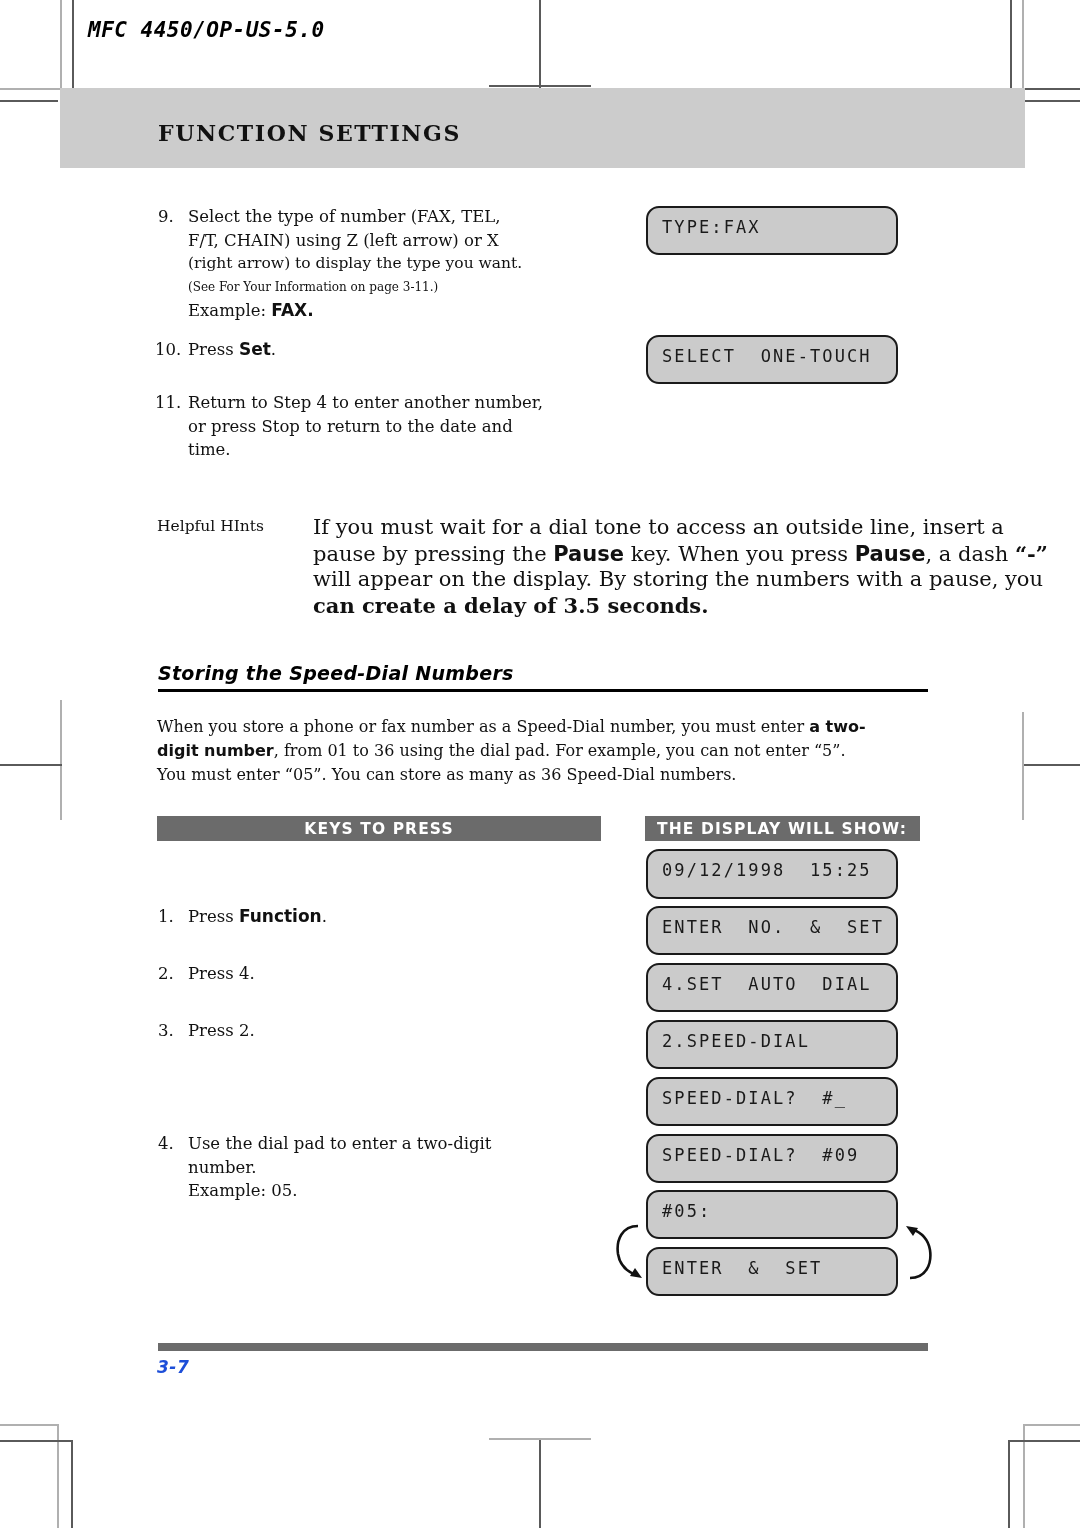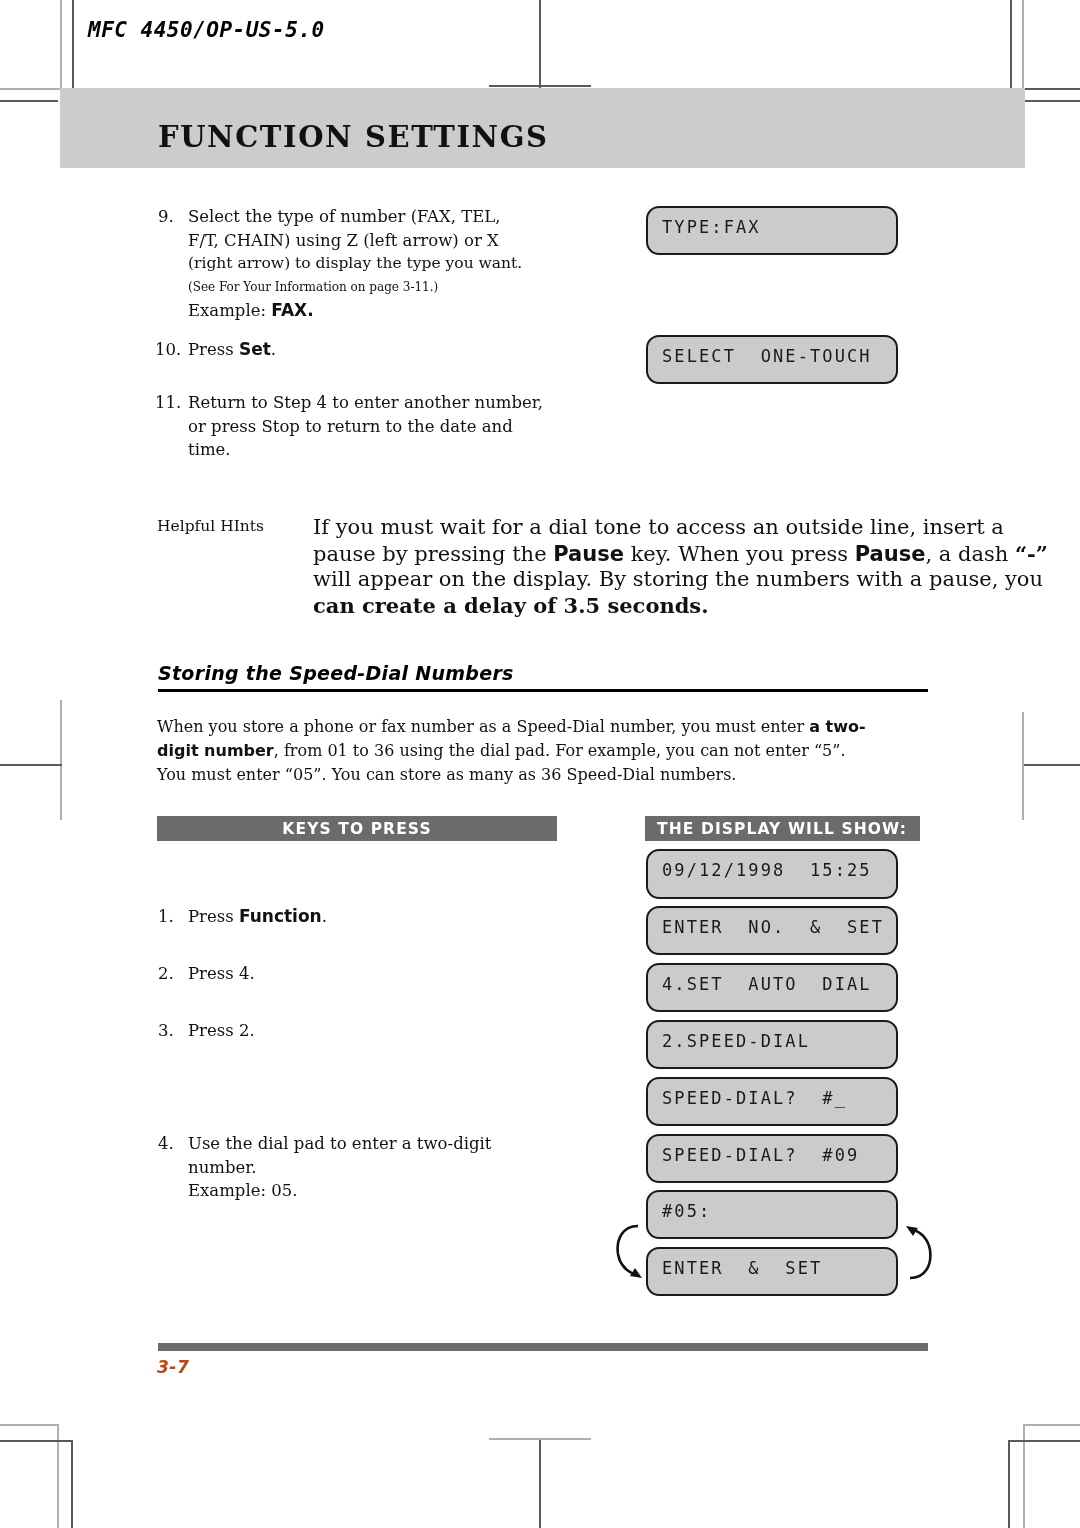--- a/index.html
+++ b/index.html
@@ -45,21 +45,21 @@
     top: 88px;
     width: 965px;
     height: 80px;
     background: #cccccc;
   }
   .title-text {
     position: absolute;
     left: 158px;
     top: 120px;
     font-family: "DejaVu Serif", serif;
-    font-size: 29px;
+    font-size: 22px;
     font-weight: bold;
     letter-spacing: 1.6px;
     color: #111;
     white-space: nowrap;
     text-align: center;
   }
 
   
   .txt {
     position: absolute;
@@ -142,21 +142,21 @@
   }
   .page-no {
     position: absolute;
     left: 157px;
     top: 1357px;
     font-family: "DejaVu Sans", sans-serif;
     font-weight: bold;
     font-style: italic;
     font-size: 17px;
     letter-spacing: 0.5px;
-    color: #c2410c;
+    color: #1d4ed8;
   }
 
   .arrow-svg { position: absolute; }
 </style>
 </head>
 <body>
 
 <div class="page">
 
   <div class="mark light" style="left:60px; top:0px; width:1.5px; height:90px;"></div>
@@ -244,21 +244,21 @@
     <div class="t">Storing the Speed-Dial Numbers</div>
     <div class="rule"></div>
   </div>
 
   <div class="txt" style="left:157px; top:715px; width:780px; line-height:24px; font-size:16px;">
     <div style="white-space:nowrap;"><span>When you store a phone or fax number as a Speed-Dial number, you must enter </span><span class="b" style="font-family:'DejaVu Sans',sans-serif;">a two-</span></div>
     <div style="white-space:nowrap;"><span class="b" style="font-family:'DejaVu Sans',sans-serif;">digit number</span><span>,  from 01 to 36 using the dial pad. For example, you can not enter “5”.</span></div>
     <div style="white-space:nowrap;">You must enter “05”. You can store as many as 36 Speed-Dial numbers.</div>
   </div>
 
-  <div class="colbar center" style="left:157px; top:816px; width:400px; height:25px;align-items:center;">
+  <div class="colbar center" style="left:157px; top:816px; width:444px; height:25px;align-items:center;">
     <span>KEYS TO PRESS</span>
   </div>
   <div class="colbar left" style="left:645px; top:816px; width:275px; height:25px;">
     <span>THE DISPLAY WILL SHOW:</span>
   </div>
 
   <div class="txt" style="left:158px; top:905px; width:430px; white-space:nowrap;">
     <span style="display:inline-block; width:30px;">1.</span><span>Press </span><span class="b" style="font-family:'DejaVu Sans',sans-serif; font-size:17px;">Function</span><span>.</span>
   </div>
 

